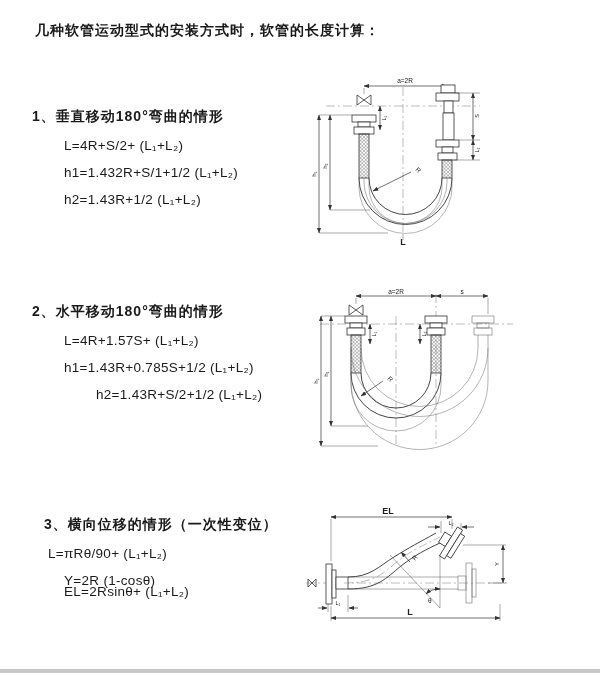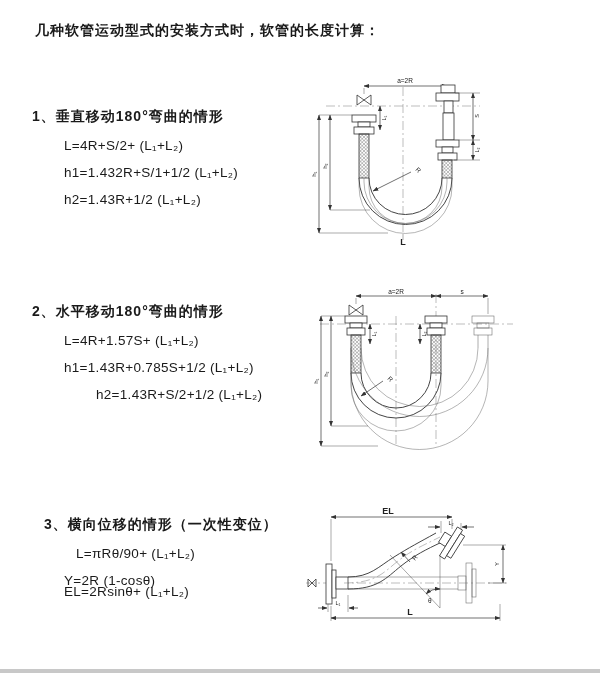--- a/index.html
+++ b/index.html
@@ -215,21 +215,21 @@
   </g>
 
   <g>
     <line class="dim" x1="75" y1="95" x2="53" y2="110" marker-end="url(#a2)"></line>
     <text class="dtext" transform="rotate(45 79,93)" x="79" y="93">R</text>
   </g>
 </svg>
 
 <div>
   <div class="abs heading" style="left:44px;top:516px;text-align:right;">3、横向位移的情形（一次性变位）</div>
-  <div class="abs formula" style="left:76px;top:546px;">L=πRθ/90+ (L₁+L₂)</div>
+  <div class="abs formula" style="left:48px;top:546px;">L=πRθ/90+ (L₁+L₂)</div>
   <div class="abs formula" style="left:64px;top:573px;">Y=2R (1-cosθ)</div>
   <div class="abs formula" style="left:64px;top:584px;text-align:right;">EL=2Rsinθ+ (L₁+L₂)</div>
 </div>
 
 <svg style="left:298px;top:503px;" width="235" height="135" viewBox="0 0 235 135">
   <defs>
     <marker id="a3" viewBox="0 0 8 6" refX="7.5" refY="3" markerWidth="8" markerHeight="6" orient="auto-start-reverse">
       <path d="M0,0L8,3L0,6z" fill="#333"></path>
     </marker>
   </defs>

